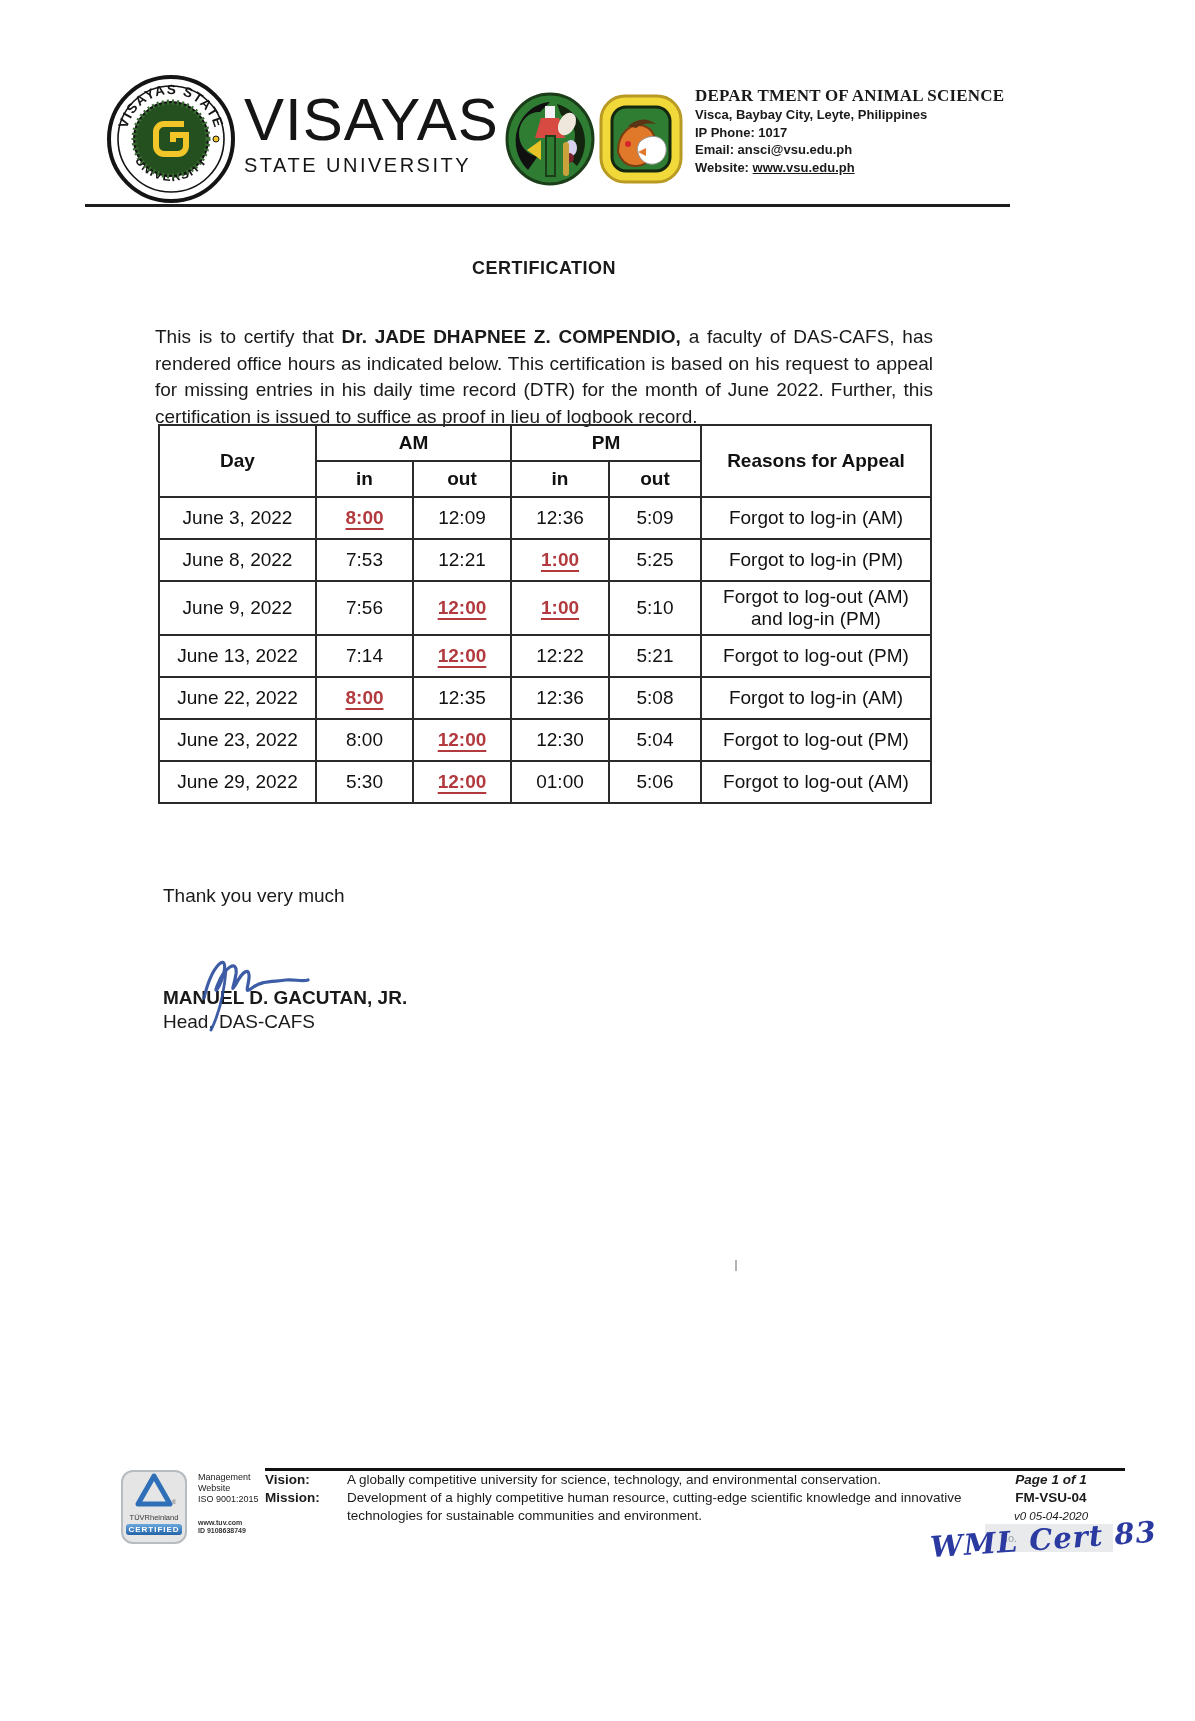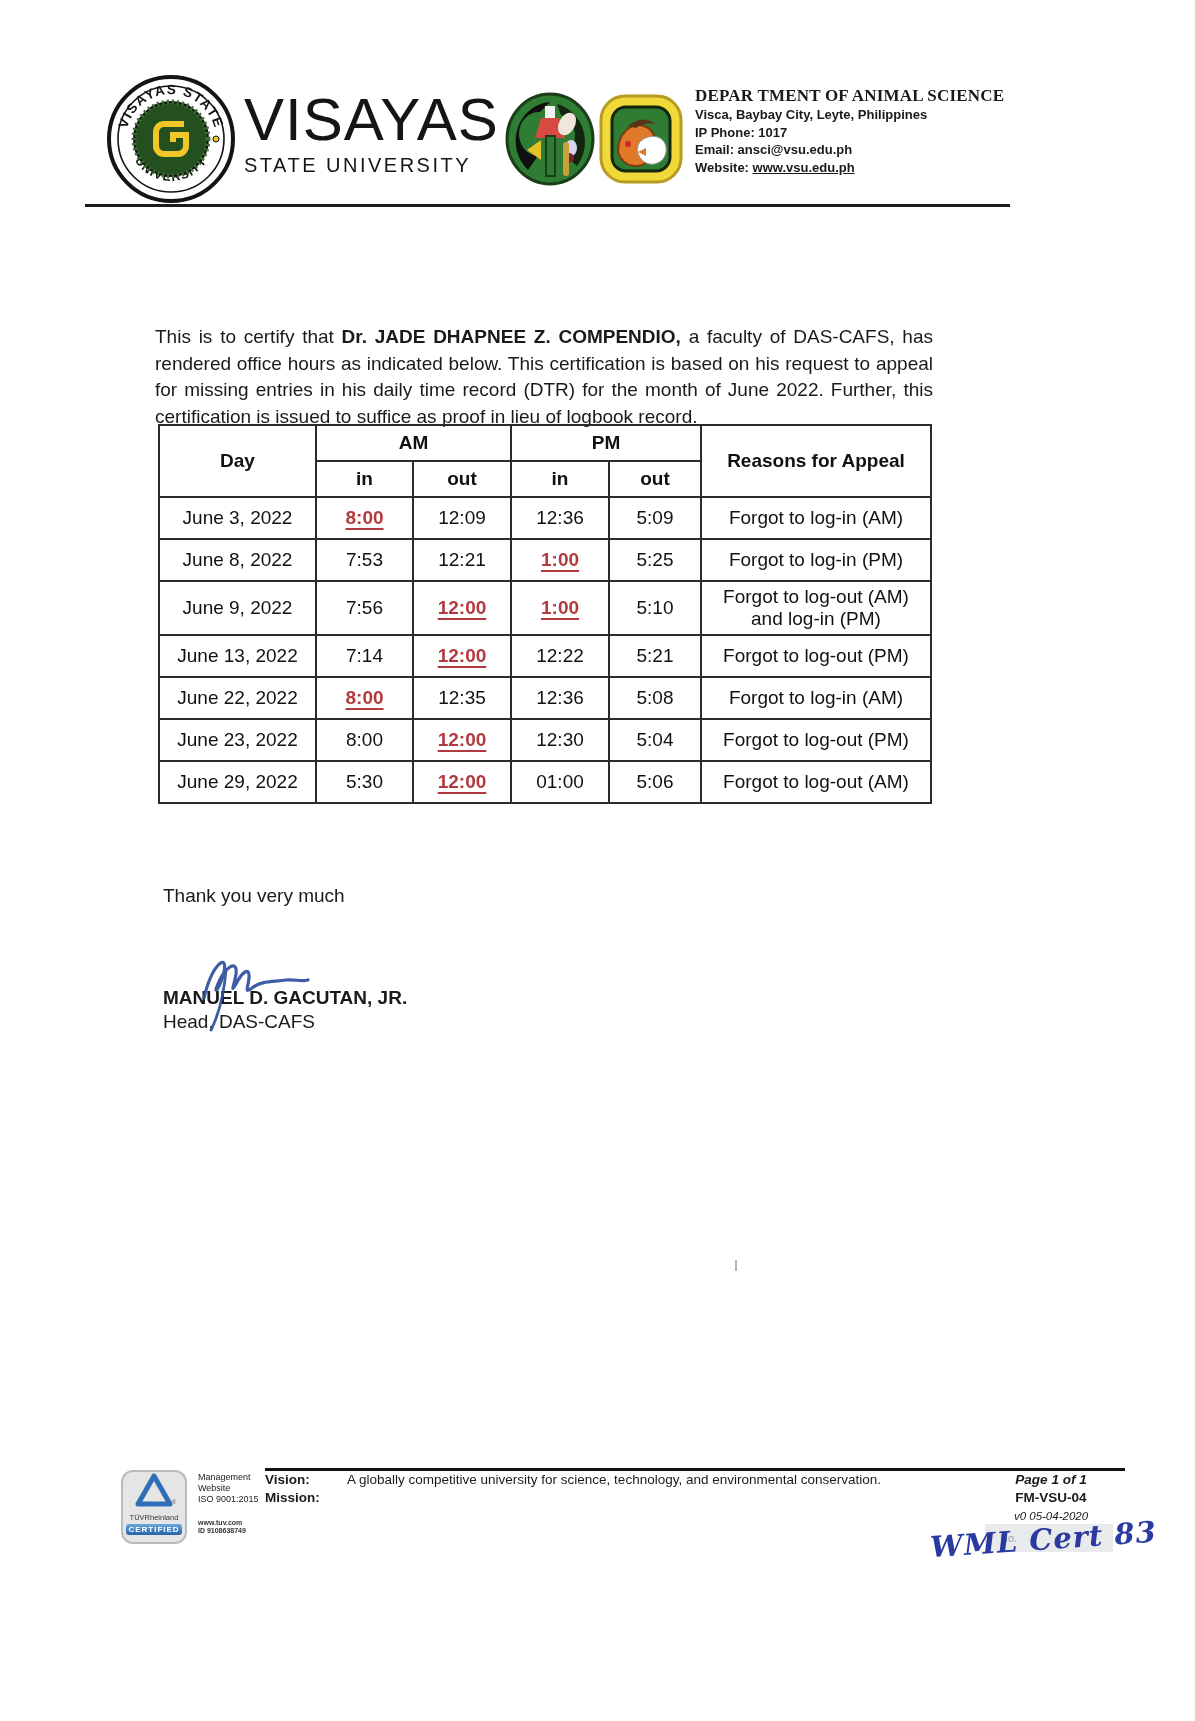--- a/index.html
+++ b/index.html
@@ -128,20 +128,21 @@
   <div class="dept">
     <div class="name">DEPAR TMENT OF ANIMAL SCIENCE</div>
     <div class="line">Visca, Baybay City, Leyte, Philippines</div>
     <div class="line">IP Phone:  1017</div>
     <div class="line">Email:  ansci@vsu.edu.ph</div>
     <div class="line"><span>Website:  </span><span class="u">www.vsu.edu.ph</span></div>
   </div>
 
   <div class="rule"></div>
 
+  <div class="title">CERTIFICATION</div>
 
   <p class="para"><span>This is to certify that </span><b>Dr. JADE DHAPNEE Z. COMPENDIO,</b><span> a faculty of DAS-CAFS, has rendered office hours as indicated below. This certification is based on his request to appeal for missing entries in his daily time record (DTR) for the month of June 2022.  Further, this certification is issued to suffice as proof in lieu of logbook record.</span></p>
 
   <table class="dtr">
     <colgroup>
       <col style="width:157px">
         <col style="width:97px">
         <col style="width:98px">
       <col style="width:98px">
         <col style="width:92px">
@@ -255,20 +256,21 @@
   </div>
 
   <div class="footer-main">
     <div class="vm">
       <div class="labels">
         <div>Vision:</div>
         <div>Mission:</div>
       </div>
       <div class="texts">
         <div>A globally competitive university for science, technology, and environmental conservation.</div>
+        <div>Development of a highly competitive human resource, cutting-edge scientific knowledge and innovative technologies for sustainable communities and environment.</div>
       </div>
     </div>
     <div class="fright">
       <div class="pg">Page 1 of 1</div>
       <div class="code">FM-VSU-04</div>
       <div class="ver">v0 05-04-2020</div>
     </div>
   </div>
 
   <div class="hl"></div>

